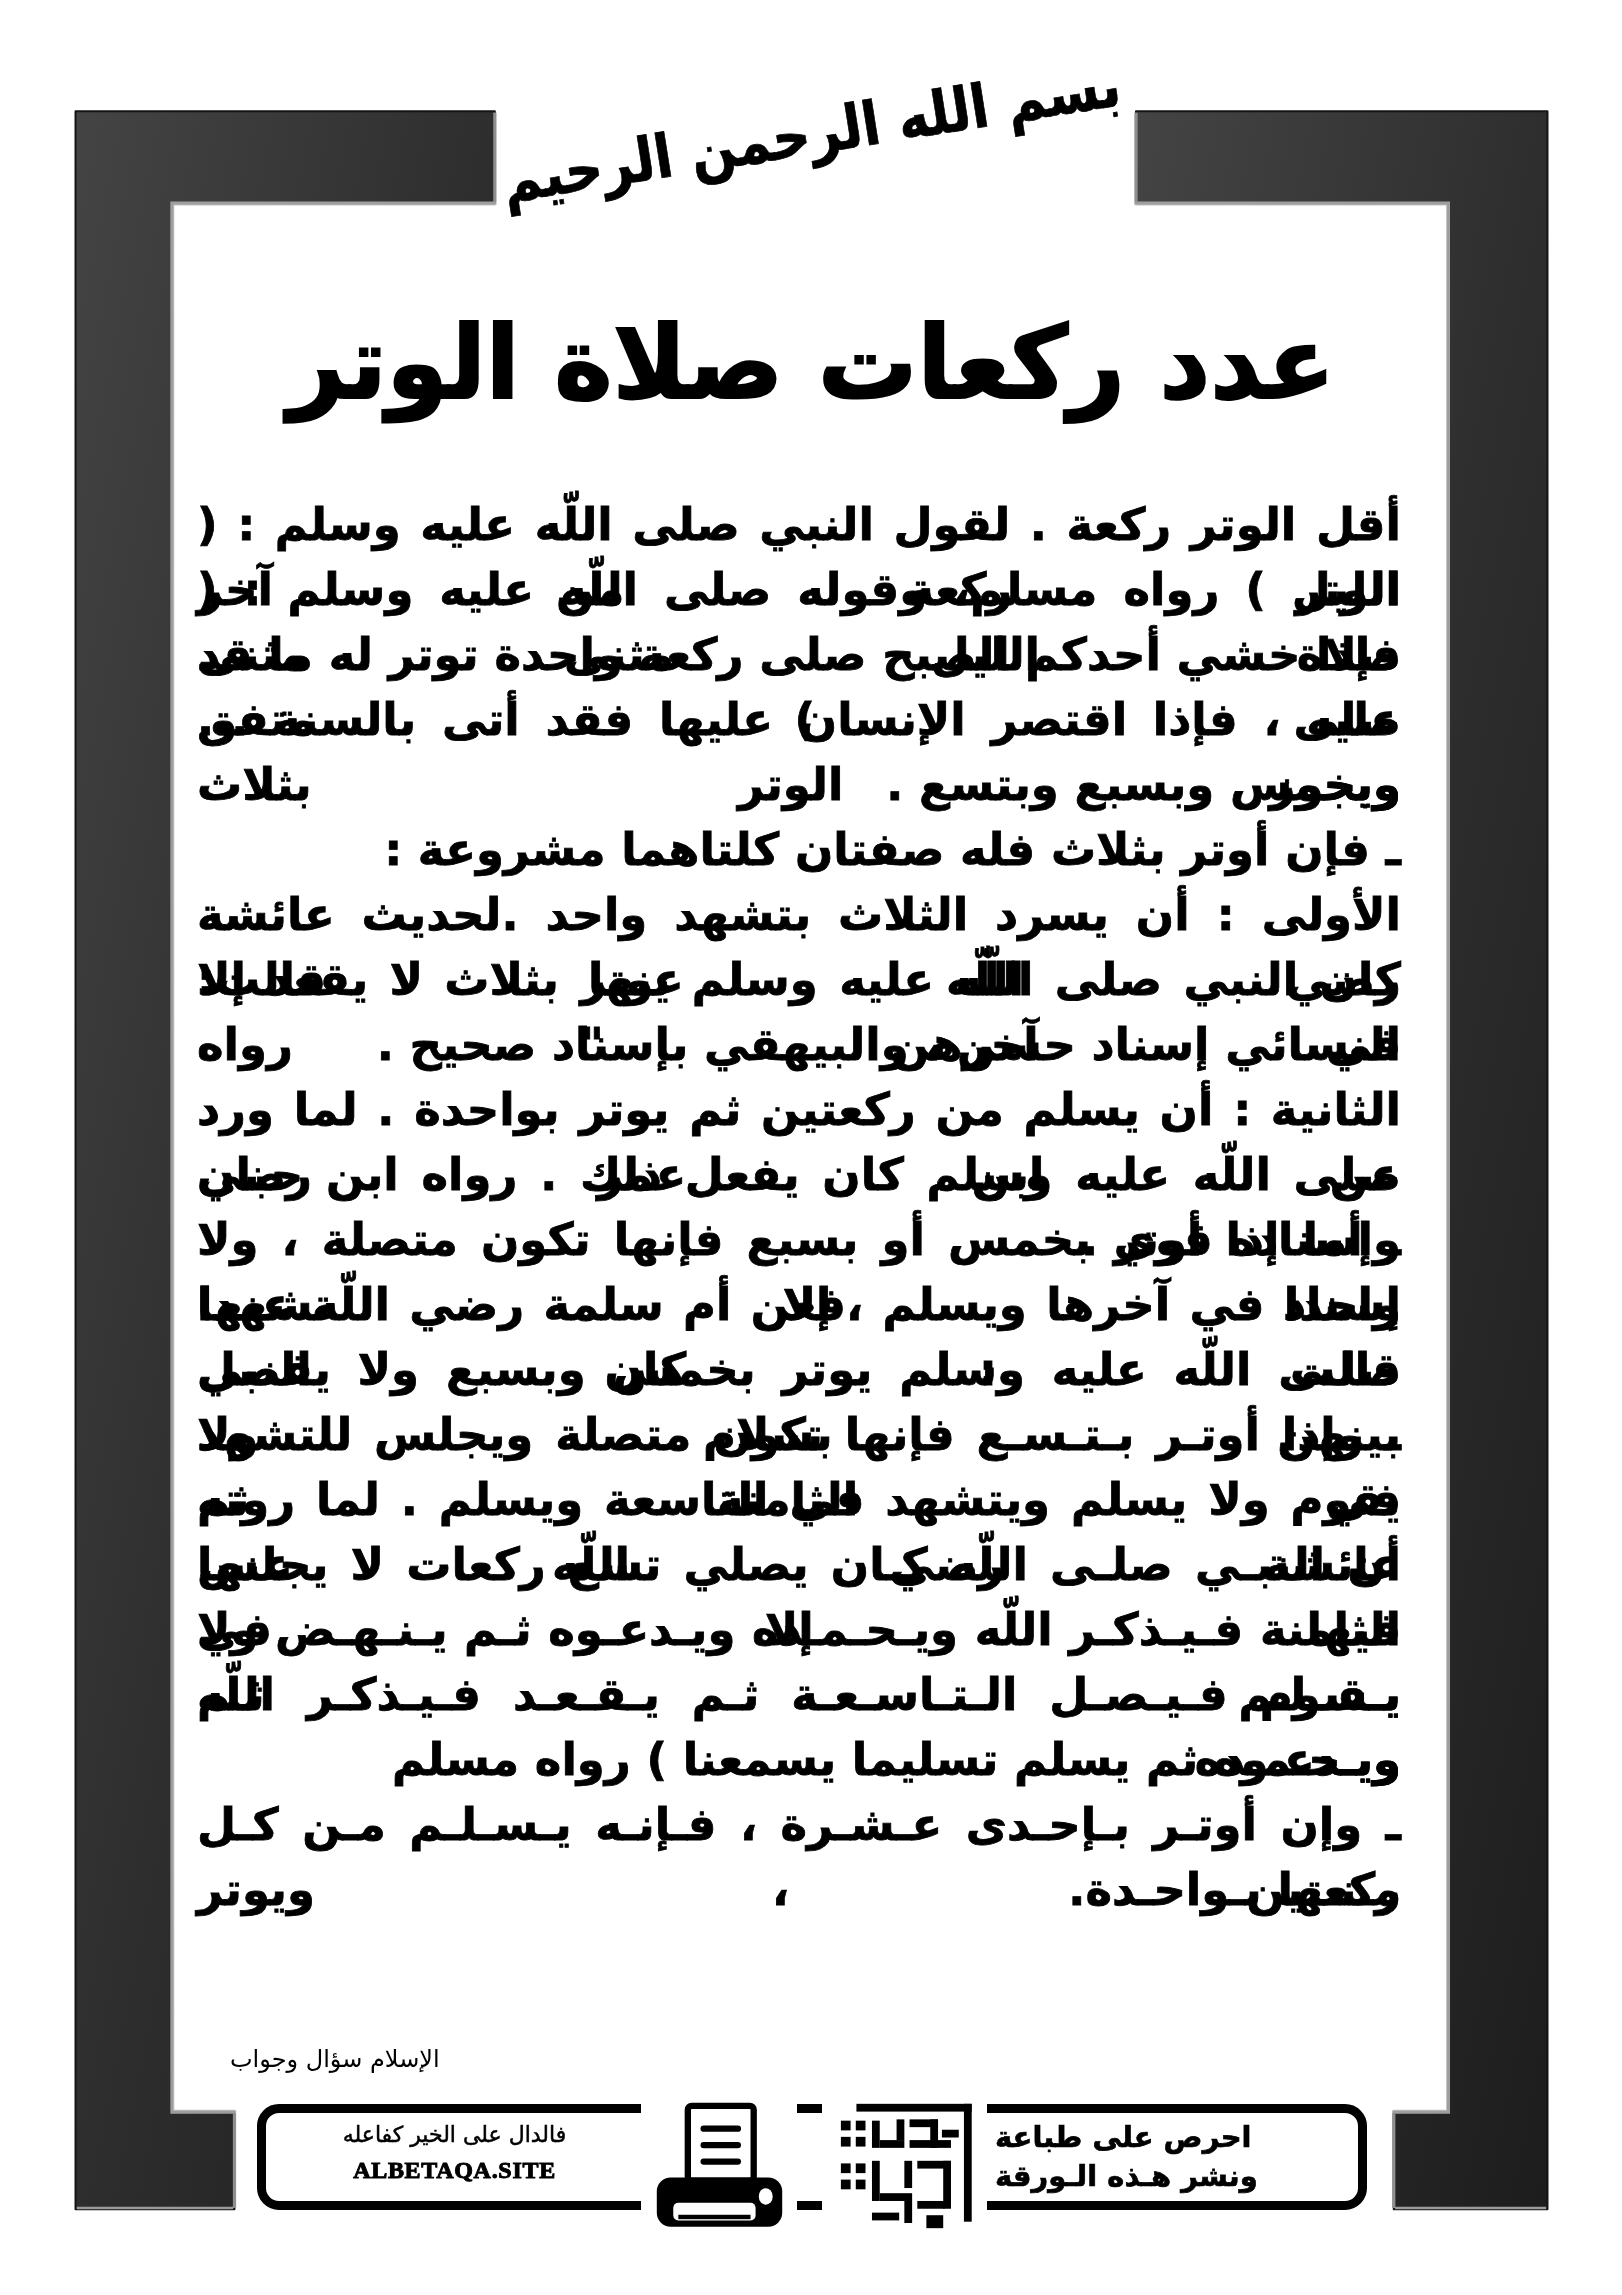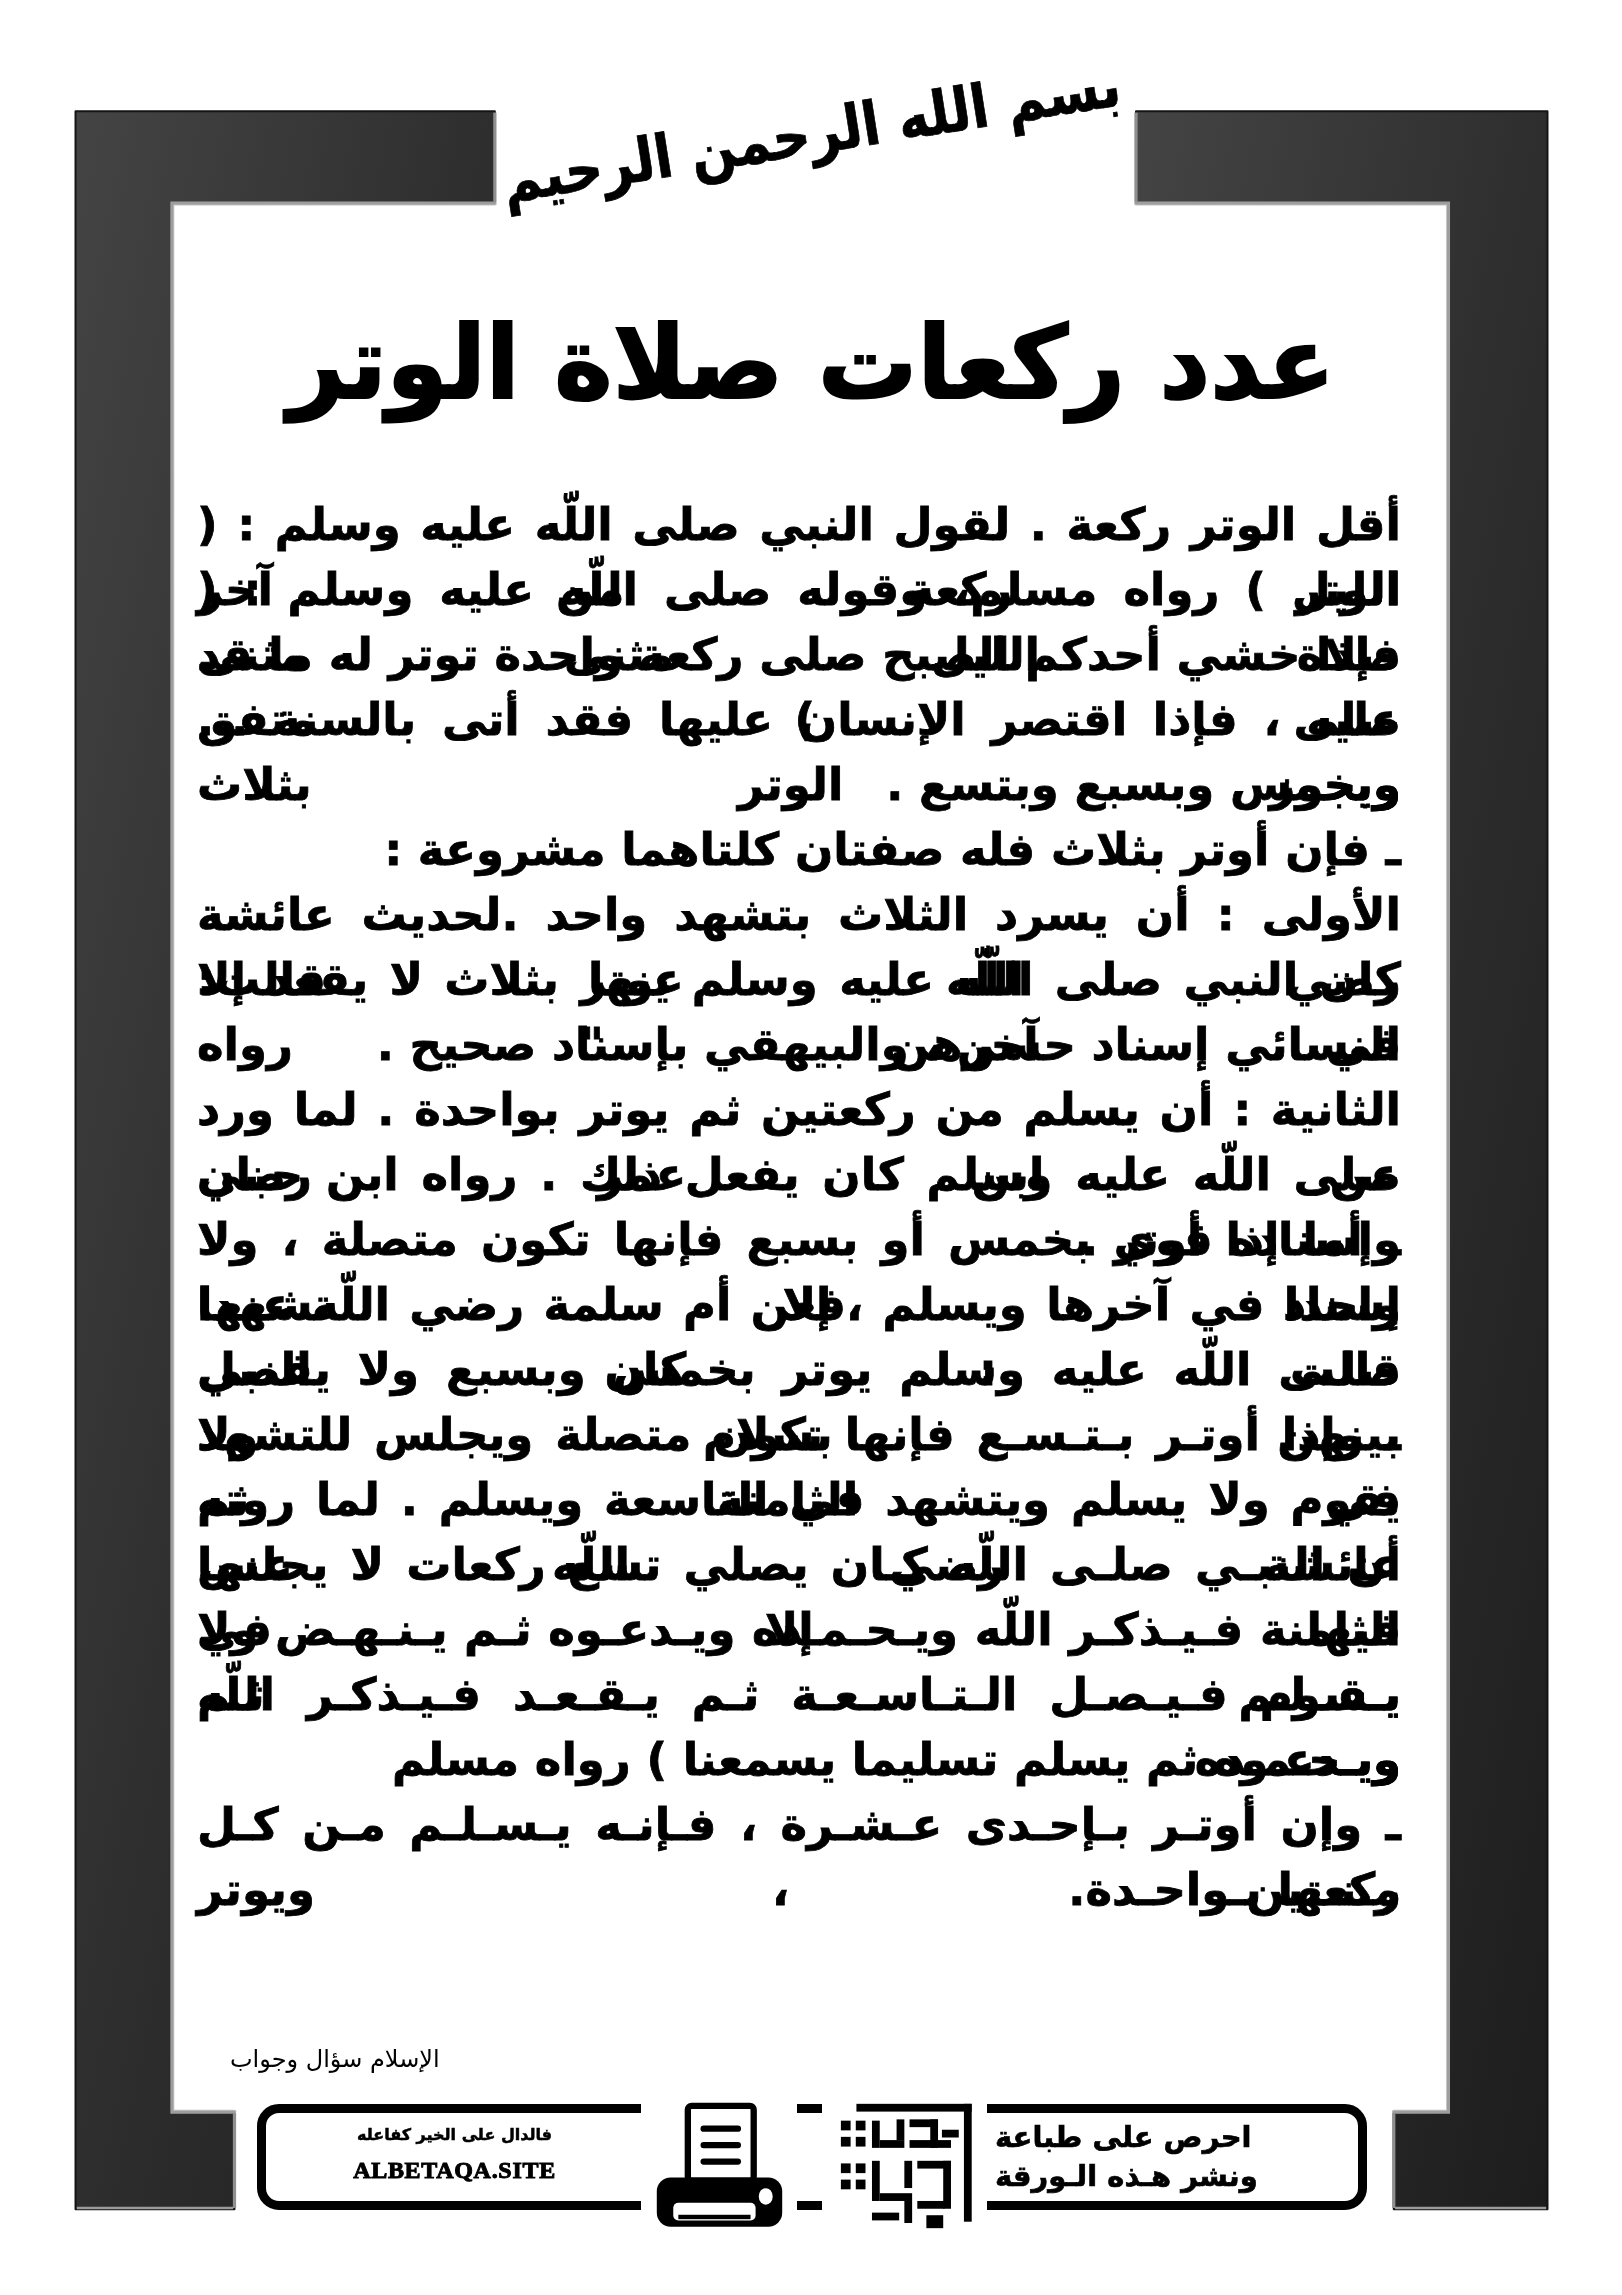--- a/index.html
+++ b/index.html
@@ -68,21 +68,21 @@
     position:absolute;left:995px;top:2118px;width:364px;
     text-align:left;direction:rtl;
     font-size:29px;font-weight:bold;line-height:39px;
     -webkit-text-stroke:0.7px #000;
   }
   .footer-site{
     position:absolute;left:275px;top:2119px;width:359px;
     text-align:center;direction:rtl;
   }
   .footer-site .ar{
-    font-size:16px;font-weight:bold;line-height:31px;
+    font-size:22px;font-weight:normal;line-height:31px;
     -webkit-text-stroke:0.5px #000;
   }
   .footer-site .latin{
     font-family:Liberation Serif, serif;
     font-size:24px;font-weight:bold;line-height:41px;letter-spacing:0.7px;
     direction:ltr;
     -webkit-text-stroke:1px #000;
   }
 </style>
 </head>

